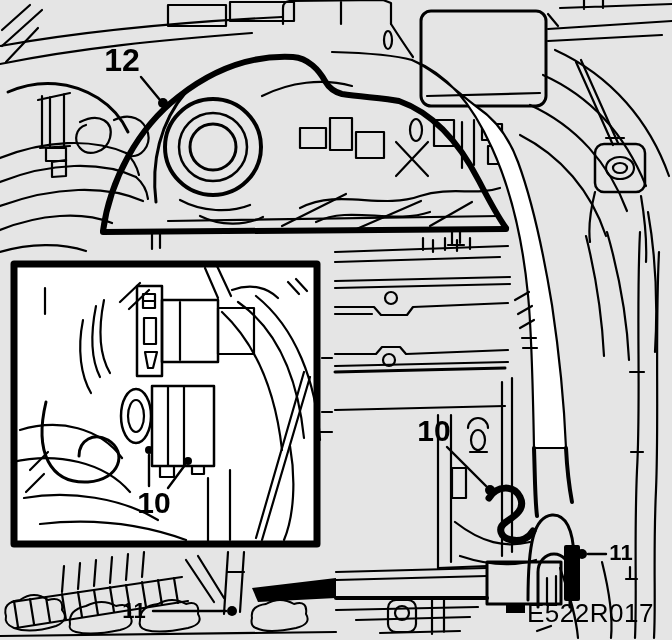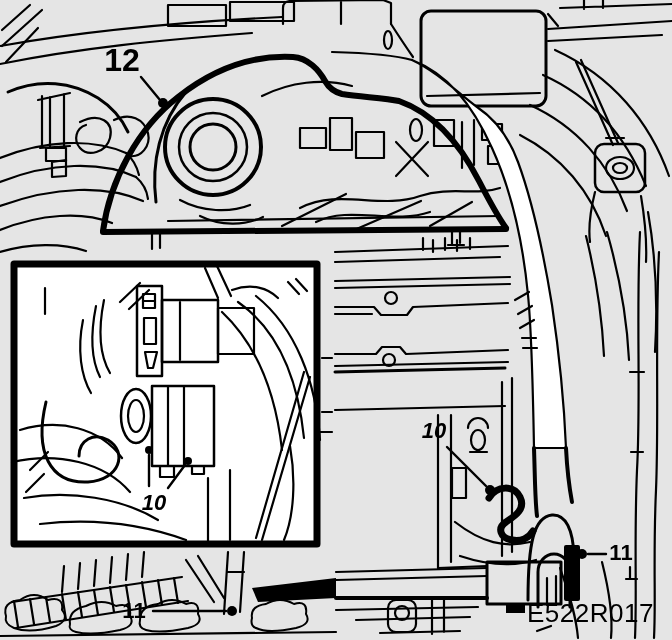--- a/index.html
+++ b/index.html
@@ -2,21 +2,21 @@
 <html><head>
 <meta charset="utf-8">
 <style>
   html,body{margin:0;padding:0;background:#fff;}
   #stage{position:relative;width:672px;height:640px;background:#e5e5e5;overflow:hidden;
          font-family:"Liberation Sans", sans-serif;}
   svg{position:absolute;left:0;top:0;}
   .label{position:absolute;transform:translate(-50%,-50%);color:#000;
          font-family:"Liberation Sans", sans-serif;font-weight:700;white-space:nowrap;}
   .fs32{font-size:32px;}
-  .fs31{font-size:22px;font-style:italic;}
+  .fs31{font-size:30px;}
   .fs30{font-size:22px;}
   .code{position:absolute;transform:none;font-weight:400;font-size:26px;color:#000;
         font-family:"Liberation Sans", sans-serif;letter-spacing:0.5px;}
 </style>
 </head>
 <body>
 
 <div id="stage">
 
 <svg width="672" height="640" viewBox="0 0 672 640" stroke="#000" fill="none" stroke-width="2.2" stroke-linecap="round" stroke-linejoin="round">

